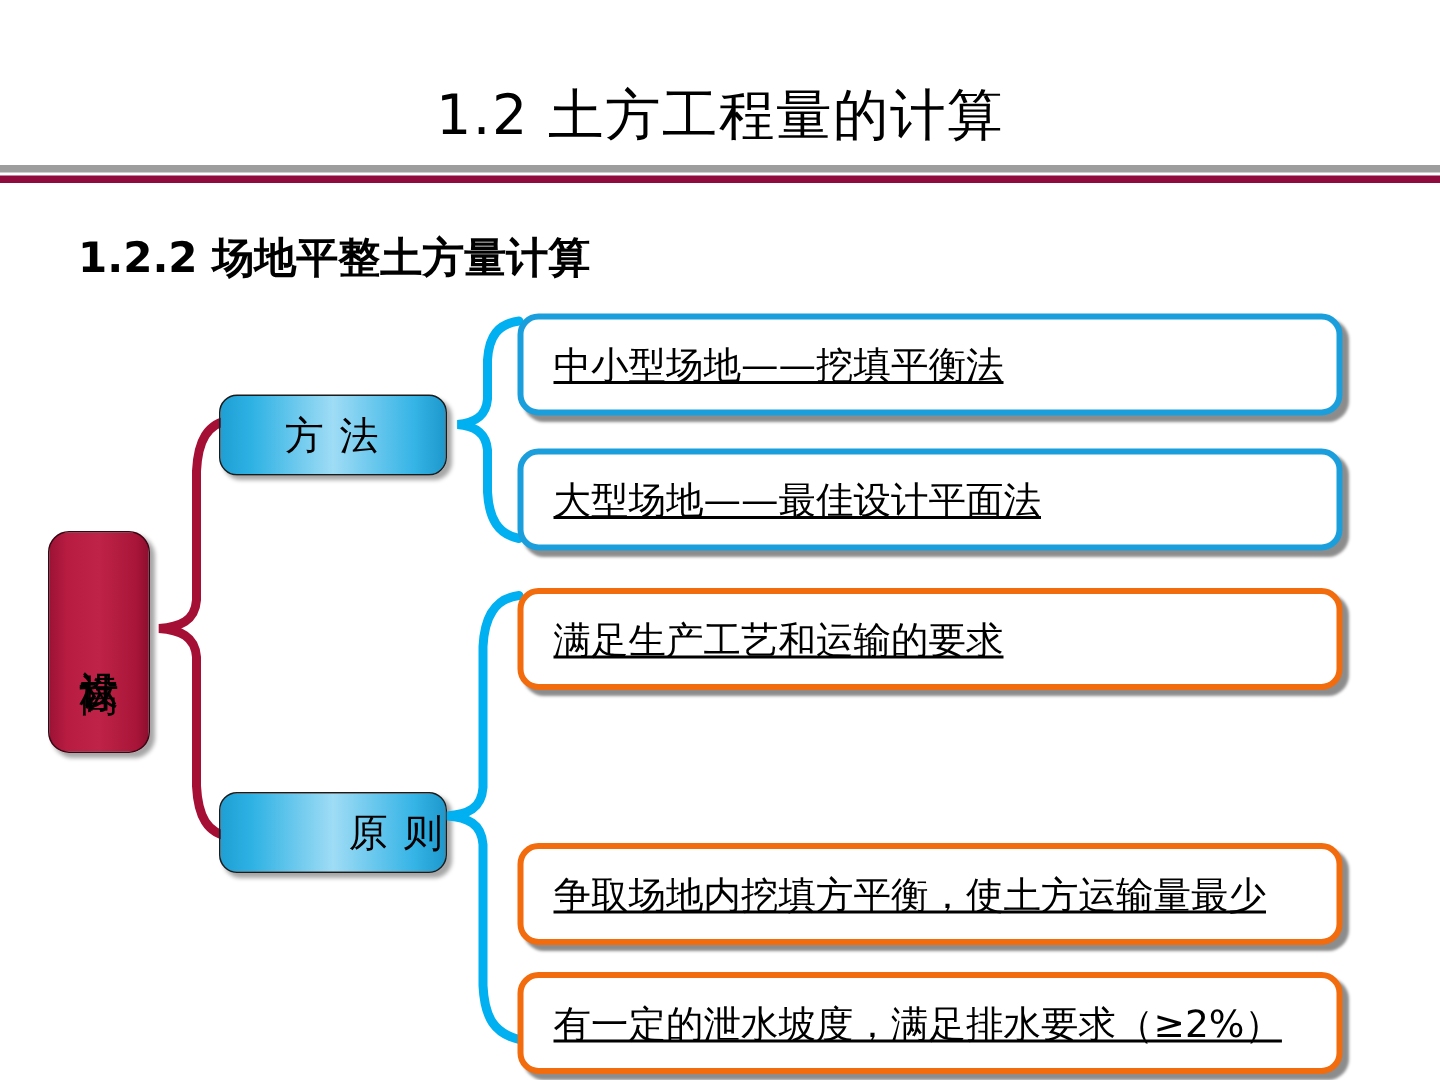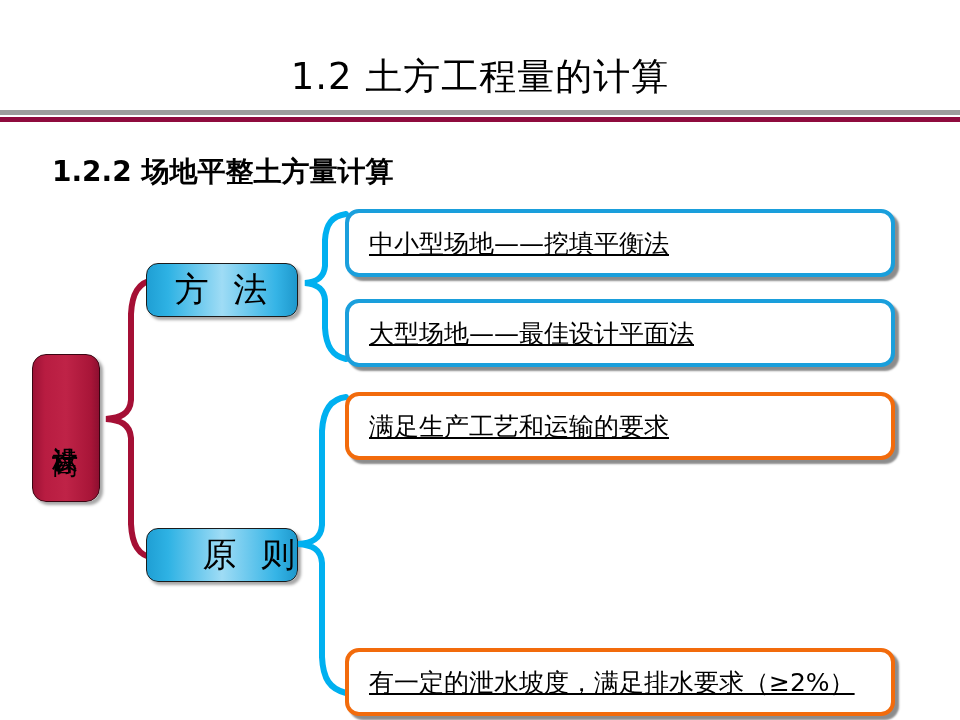--- a/index.html
+++ b/index.html
@@ -65,22 +65,22 @@
     position:absolute;
     width:152px;height:54px;
     border:1.5px solid #1b1b1b;
     border-radius:12px;
     box-sizing:border-box;
     background:linear-gradient(to right,#1f9fd4 0%,#2eb2e4 14%,#9fdcf5 50%,#35b4e6 86%,#1e98cc 100%);
     box-shadow:3px 3px 3px rgba(0,0,0,.35);
     display:flex;align-items:center;justify-content:center;
   }
   .node-blue span{
-    font-size:34px;color:#000;letter-spacing:2px;
-    font-family:Liberation Mono, monospace;
+    font-size:26px;color:#000;letter-spacing:2px;
+    font-family:Liberation Serif, serif;
   }
   #node-method{left:146px;top:247px;}
   #node-principle{left:146px;top:512px;justify-content:flex-end;}
 
   
   .leaf{
     position:absolute;
     left:345px;width:550px;height:68px;
     background:#ffffff;
     border-radius:14px;
@@ -165,18 +165,21 @@
   <div class="leaf blue" id="leaf-0">
     <span>中小型场地——挖填平衡法</span>
   </div>
   <div class="leaf blue" id="leaf-1">
     <span>大型场地——最佳设计平面法</span>
   </div>
 
   <div class="leaf orange" id="leaf-2">
     <span>满足生产工艺和运输的要求</span>
   </div>
+  <div class="leaf orange" id="leaf-4">
+    <span>争取场地内挖填方平衡，使土方运输量最少</span>
+  </div>
   <div class="leaf orange" id="leaf-5">
     <span>有一定的泄水坡度，满足排水要求（≥2%）</span>
   </div>
 
 
 </div>
 
 </body></html>

